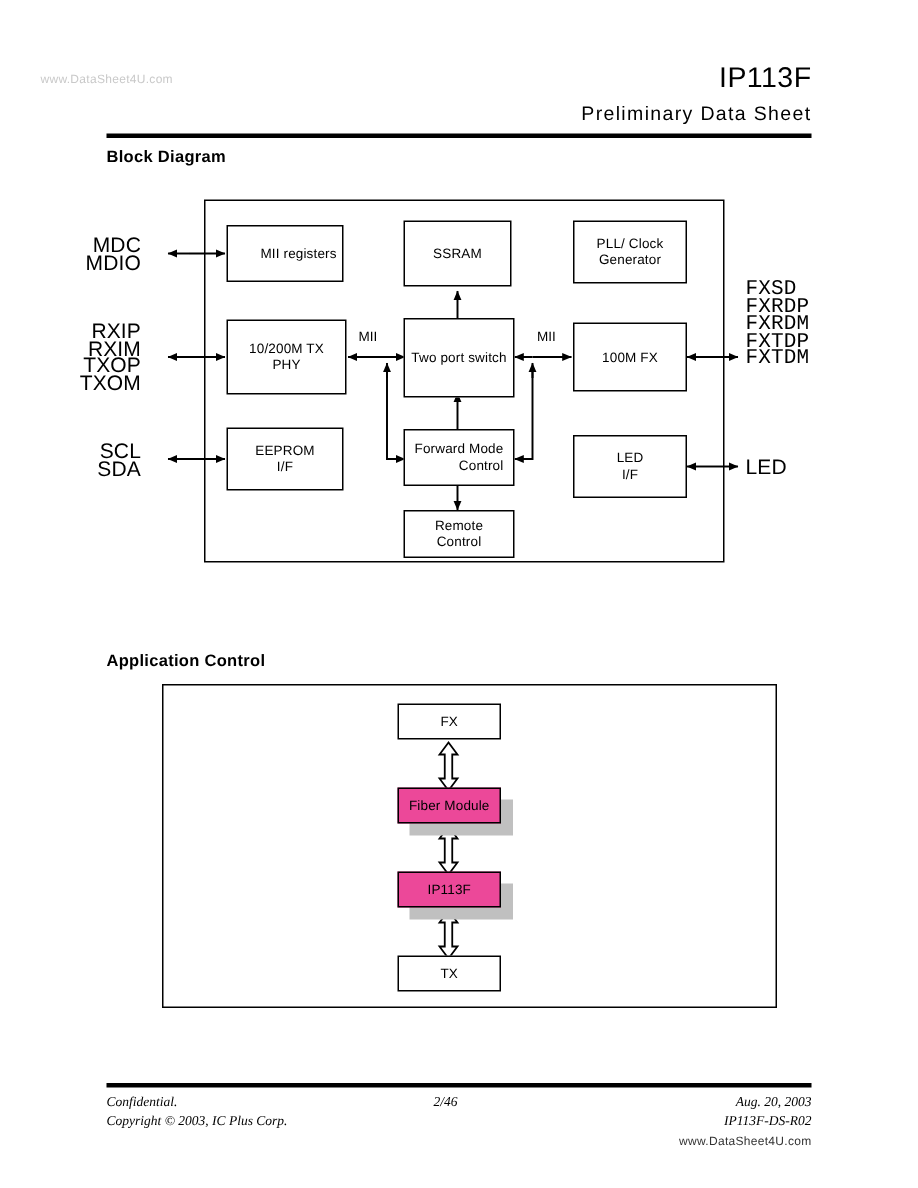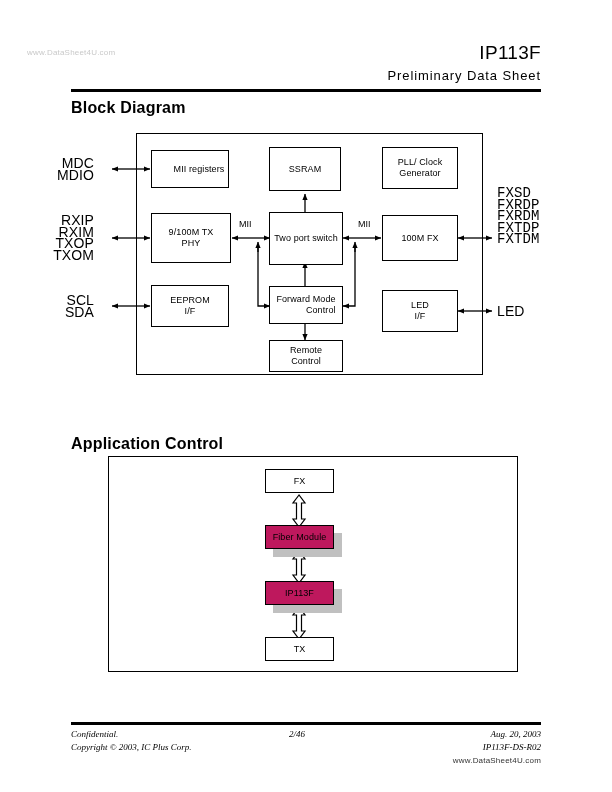--- a/index.html
+++ b/index.html
@@ -76,21 +76,21 @@
   .hdr-rule {
     position: absolute;
     left: 71px; right: 71px; top: 89px;
     height: 3px;
     background: #000;
   }
 
   
   .section-title {
     position: absolute;
-    font-size: 16px;
+    font-size: 11px;
     font-weight: bold;
     letter-spacing: .2px;
     white-space: nowrap;
   }
   #sec-block { left: 71px; top: 99px; }
   #sec-app   { left: 71px; top: 435px; }
 
   
   .frame {
     position: absolute;
@@ -105,21 +105,21 @@
     box-sizing: border-box;
     display: flex;
     align-items: center;
     justify-content: center;
     text-align: center;
     font-size: 9px;
     line-height: 11px;
     letter-spacing: .1px;
     z-index: 3;
   }
-  .bx.gray { background: #be185d; }
+  .bx.gray { background: #ec4899; }
   .shadow {
     position: absolute;
     background: #c0c0c0;
     z-index: 2;
   }
   .pins {
     position: absolute;
     font-size: 14px;
     line-height: 11.5px;
     letter-spacing: .1px;
@@ -233,21 +233,21 @@
   </div>
   <div class="bx" style="left:382px; top:147px; width:76px; height:42px;">
     <span style="white-space:pre-line">PLL/ Clock
 Generator</span>
   </div>
   <div class="bx" style="left:269px; top:147px; width:72px; height:44px;">
     <span style="white-space:pre-line">SSRAM</span>
   </div>
 
   <div class="bx" style="left:151px; top:213px; width:80px; height:50px;">
-    <span style="white-space:pre-line">9/100M TX
+    <span style="white-space:pre-line">10/200M TX
 PHY</span>
   </div>
   <div class="bx" style="left:269px; top:212px; width:74px; height:53px;">
     <span style="white-space:pre-line">Two port switch</span>
   </div>
   <div class="bx" style="left:382px; top:215px; width:76px; height:46px;">
     <span style="white-space:pre-line">100M FX</span>
   </div>
 
   <div class="bx" style="left:151px; top:285px; width:78px; height:42px;">

